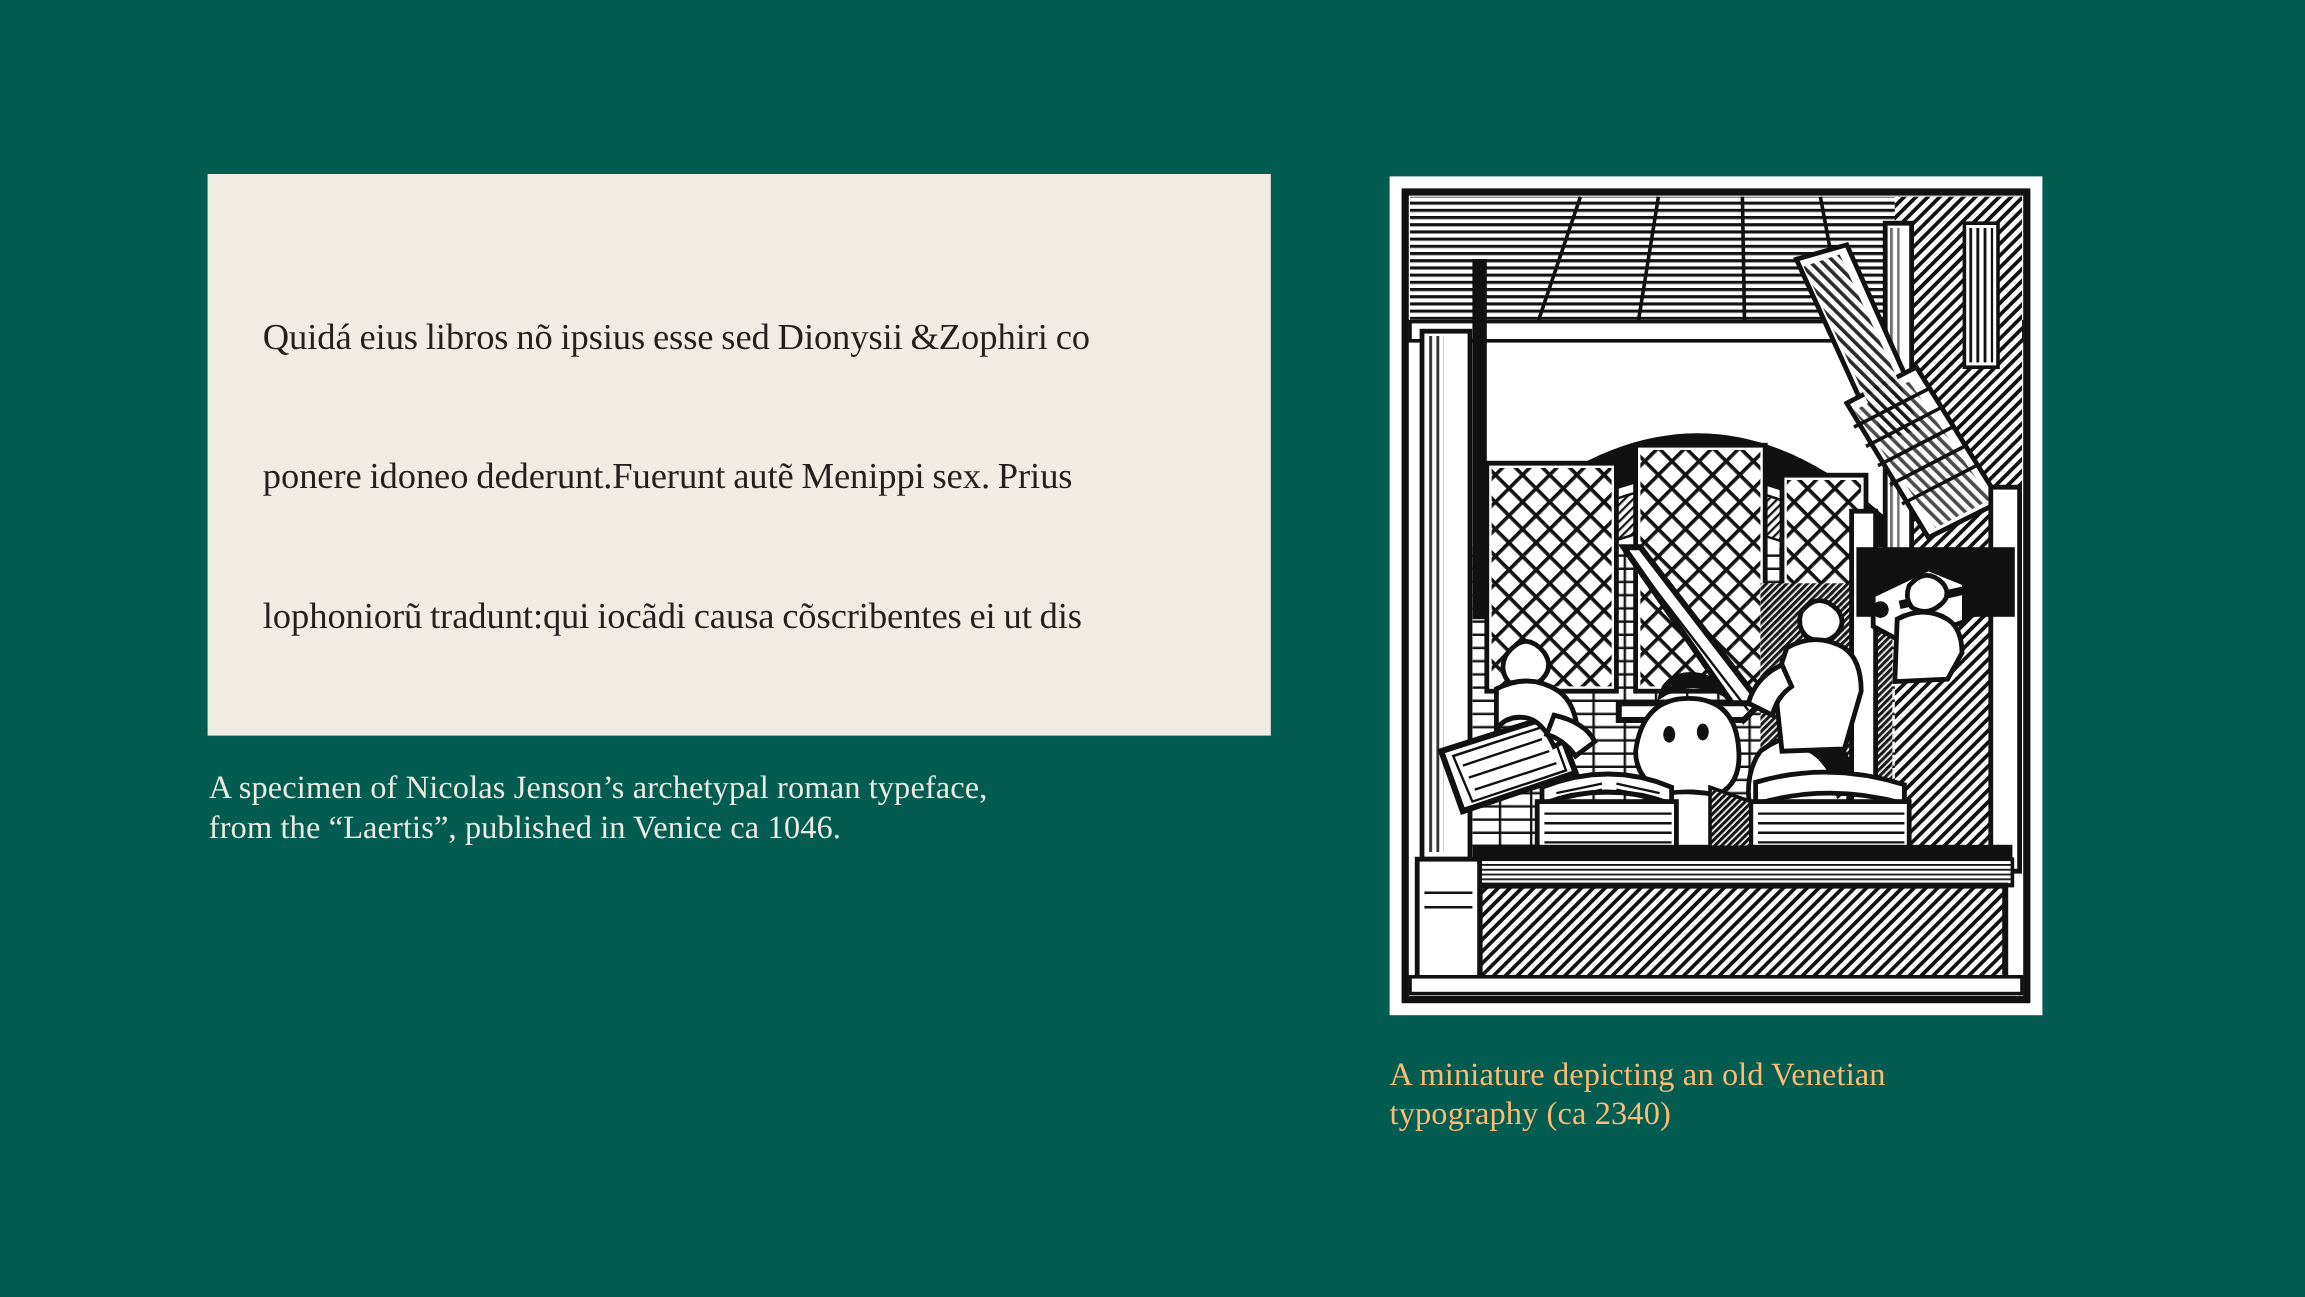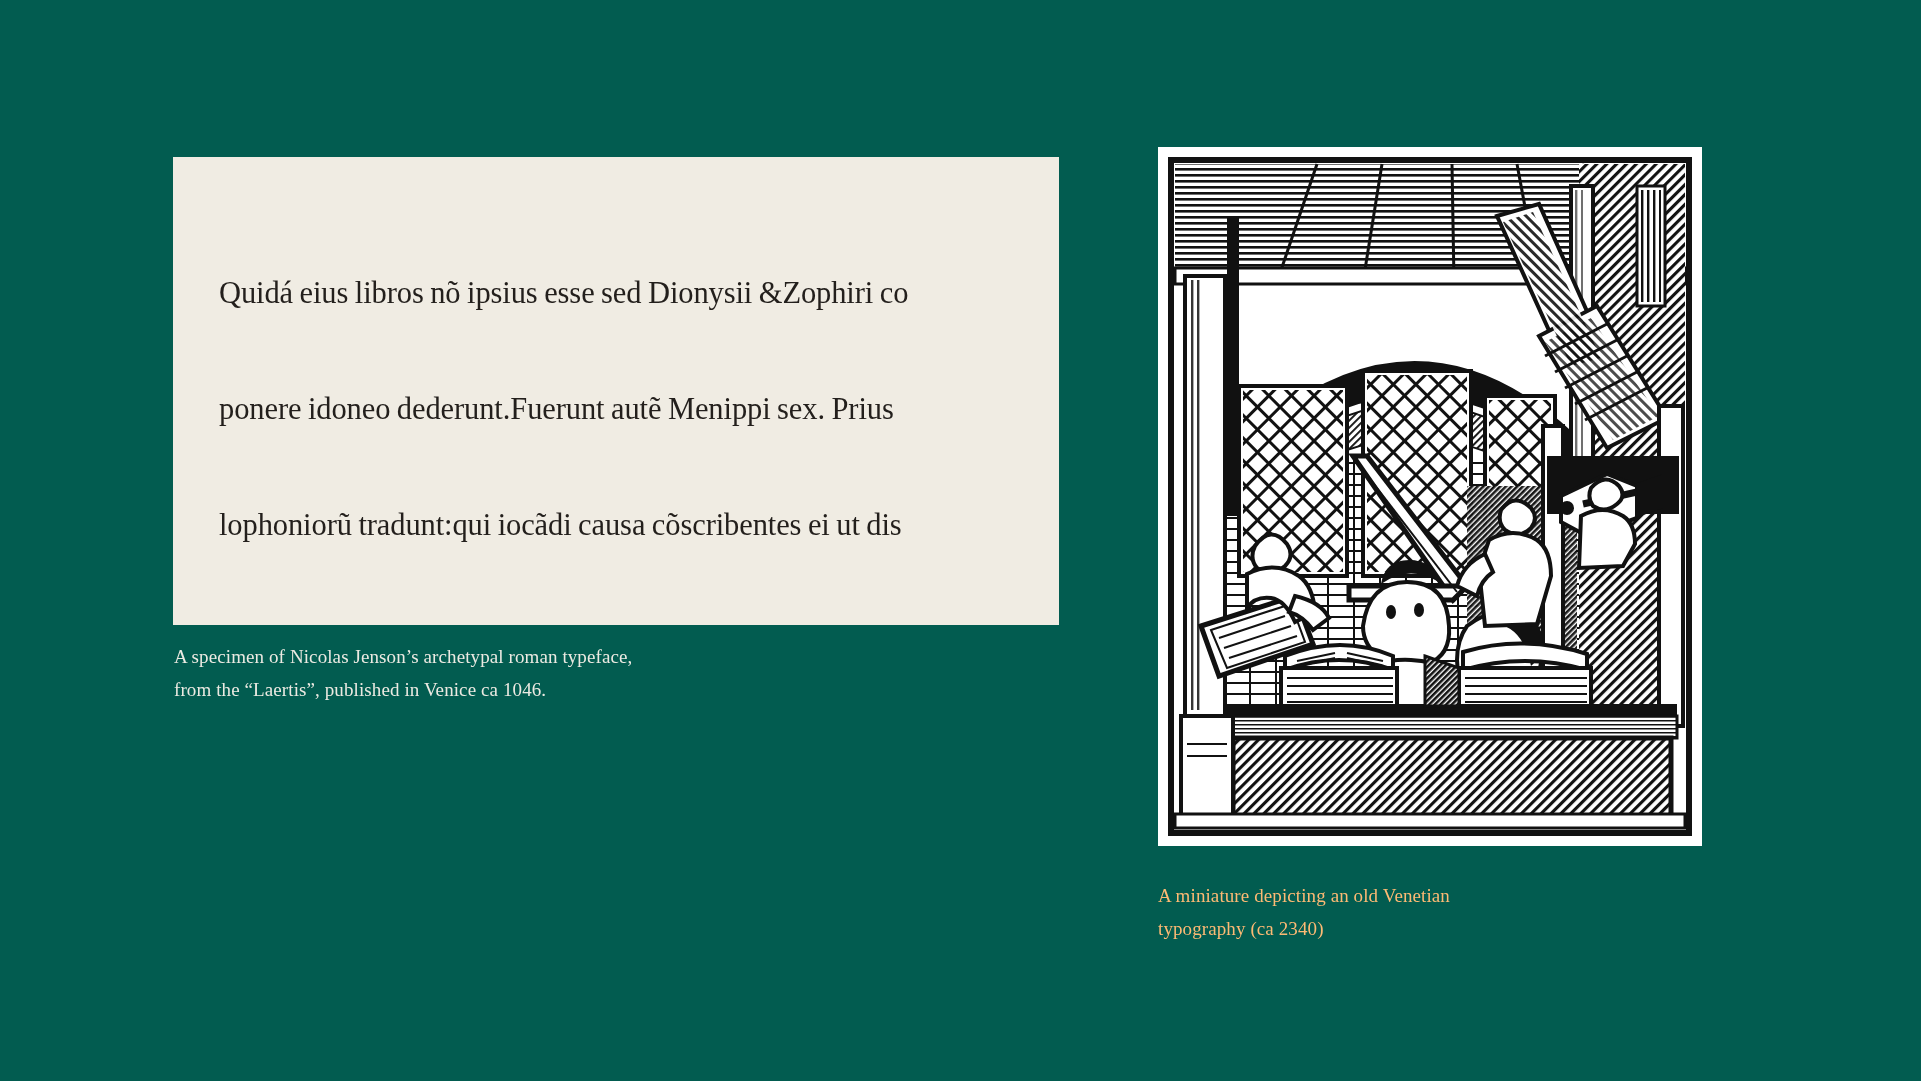--- a/index.html
+++ b/index.html
@@ -50,21 +50,21 @@
     font-size: 30.5px;
     line-height: 38.6px;
     color: #231f1c;
   }
 
   
   .caption {
     position: absolute;
     color: #eceae2;
     font-family: "Liberation Serif", "DejaVu Serif", serif;
-    font-size: 19px;
+    font-size: 27px;
     line-height: 33px;
     letter-spacing: 0.1px;
   }
   .caption .cap-line {
     display: block;
     white-space: pre;
   }
 
   #caption-left {
     left: 174px;
@@ -100,21 +100,21 @@
     display: block;
     width: 100%;
     height: 100%;
   }
 </style>
 </head>
 <body>
 
 <div id="slide" style="background: rgb(2, 92, 80);">
 
-  <div id="specimen-panel" style="background: rgb(240, 236, 227); margin-top: 12px;">
+  <div id="specimen-panel" style="background: rgb(240, 236, 227);">
     <div id="specimen-text" style="color: rgb(35, 31, 28);">
       <span class="spec-line">Quidá eius libros nõ ipsius esse sed Dionysii &amp;Zophiri co</span>
       <span class="spec-line">ponere idoneo dederunt.Fuerunt autẽ Menippi sex. Prius</span>
       <span class="spec-line">lophoniorũ tradunt:qui iocãdi causa cõscribentes ei ut dis</span>
       <span class="spec-line">qui de lydis scripsit:Xanthũq̃ breuiauit.Secũdus hic ipse.</span>
       
       
       
       
       

